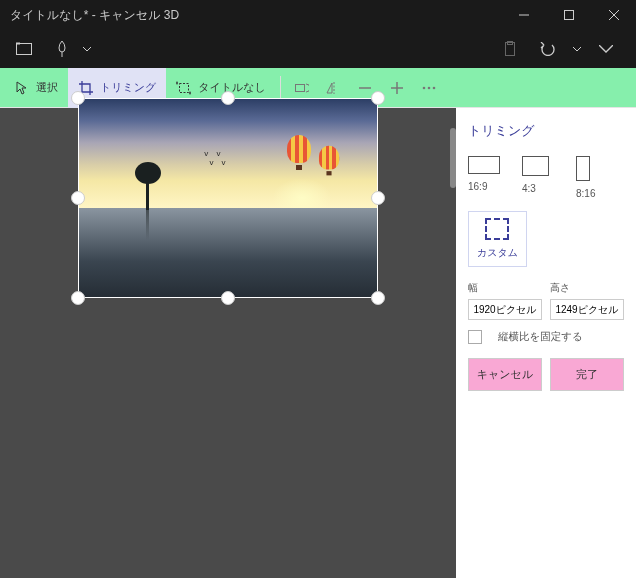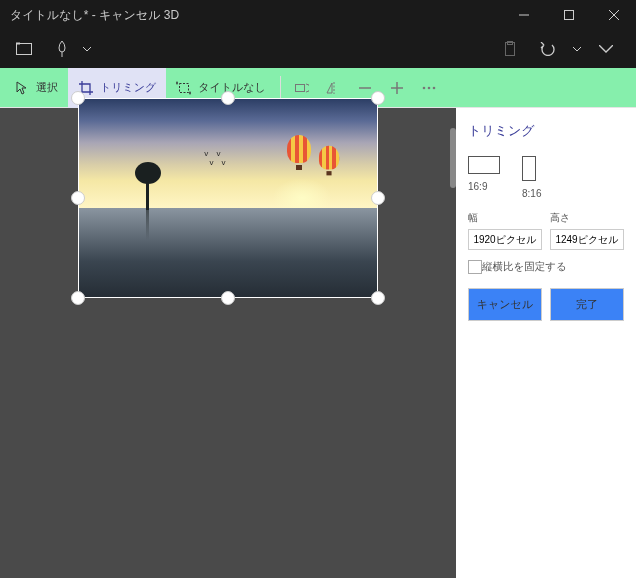--- a/index.html
+++ b/index.html
@@ -49,24 +49,24 @@
 .r-169 { width: 32px; height: 18px; } .r-53 { width: 30px; height: 18px; } .r-32 { width: 28px; height: 19px; }
 .r-43 { width: 27px; height: 20px; } .r-11 { width: 22px; height: 22px; } .r-916 { width: 14px; height: 25px; }
 .ratio-label { font-size: 10px; color: #555; }
 .custom-item { display: inline-flex; flex-direction: column; align-items: center; gap: 6px; padding: 6px 8px; border: 1px solid #d0d5f0; margin-bottom: 14px; }
 .custom-box { width: 24px; height: 22px; border: 2px dashed #3a3d99; }
 .custom-label { font-size: 10px; color: #3a3d99; }
 .dim-row { display: flex; gap: 8px; margin-bottom: 4px; }
 .dim-col { flex: 1; }
 .dim-label { font-size: 10px; color: #555; margin-bottom: 4px; display: block; }
 .dim-input { width: 100%; border: 1px solid #ccc; padding: 4px 2px; font-size: 10px; text-align: center; }
-.check-row { display: flex; align-items: center; gap: 0; margin: 10px 0 14px; font-size: 10.5px; color: #555; }
+.check-row { display: flex; align-items: center; gap: 16px; margin: 10px 0 14px; font-size: 10.5px; color: #555; }
 .checkbox { width: 14px; height: 14px; border: 1px solid #aaa; }
 .btn-row { display: flex; gap: 8px; }
-.btn { flex: 1; border: 1px solid #ccc; background: #3b82f6; padding: 8px 4px; font-size: 11px; color: #333; text-align: center; cursor: pointer; }
+.btn { flex: 1; border: 1px solid #ccc; background: #f9a8d4; padding: 8px 4px; font-size: 11px; color: #333; text-align: center; cursor: pointer; }
 </style>
 </head>
 <body>
 
 <div class="titlebar">
   <span>タイトルなし* - キャンセル 3D</span>
   <div class="titlebar-controls">
     <div class="titlebar-btn">
         <svg width="10" height="10" viewBox="0 0 10 10">
           <line x1="0" y1="5" x2="10" y2="5" stroke="currentColor" stroke-width="1"></line>
@@ -225,23 +225,31 @@
   </div>
 
   <div class="side-panel">
     <div class="panel-title">トリミング</div>
     <div class="ratio-grid">
       <div class="ratio-item">
           <div class="ratio-box r-169"></div>
           <span class="ratio-label">16:9</span>
         </div>
       <div class="ratio-item">
+          <div class="ratio-box r-43"></div>
+          <span class="ratio-label">4:3</span>
+        </div>
+      <div class="ratio-item">
           <div class="ratio-box r-916"></div>
           <span class="ratio-label">8:16</span>
         </div>
+    </div>
+    <div class="custom-item">
+      <div class="custom-box"></div>
+      <span class="custom-label">カスタム</span>
     </div>
     <div class="dim-row">
       <div class="dim-col">
         <span class="dim-label">幅</span>
         <input class="dim-input" value="1920ピクセル" style="">
       </div>
       <div class="dim-col">
         <span class="dim-label">高さ</span>
         <input class="dim-input" value="1249ピクセル" style="">
       </div>

